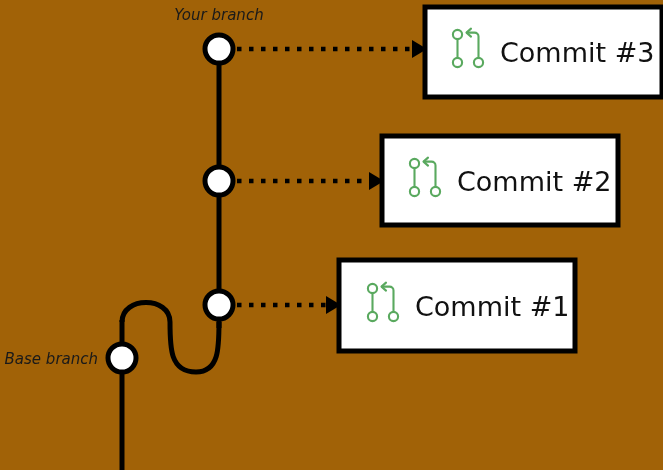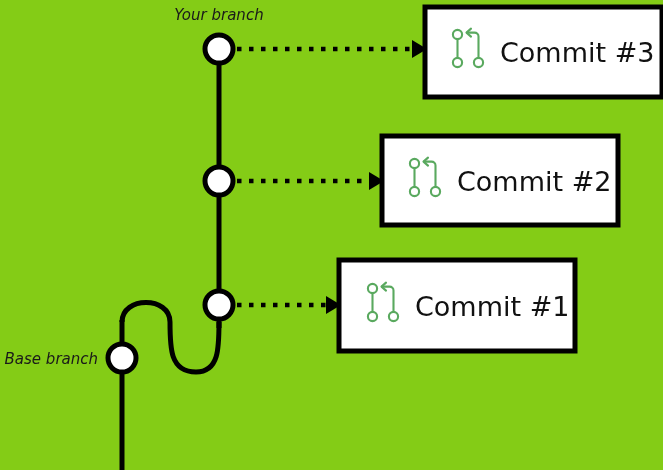--- a/index.html
+++ b/index.html
@@ -8,21 +8,21 @@
     padding: 0;
     background: #ffffff;
   }
   body {
     font-family: "DejaVu Sans", sans-serif;
   }
   #stage {
     position: relative;
     width: 663px;
     height: 470px;
-    background: #84cc16;
+    background: #a16207;
     overflow: hidden;
   }
   #diagram-svg {
     position: absolute;
     left: 0;
     top: 0;
     width: 663px;
     height: 470px;
   }
   .branch-label {

